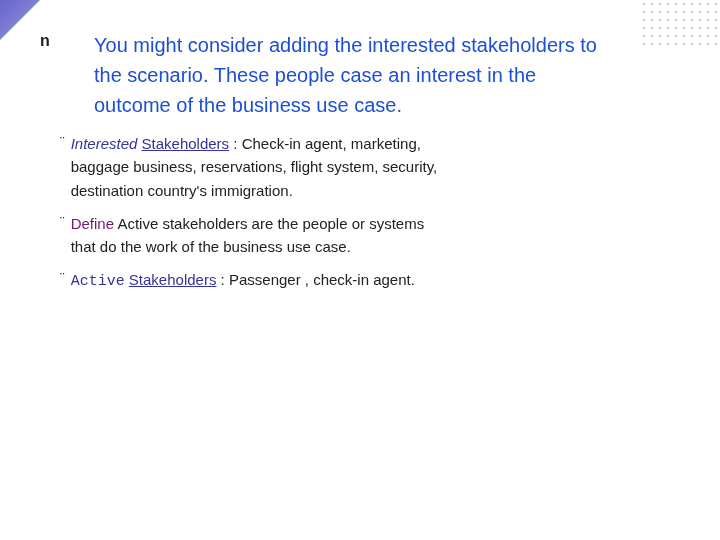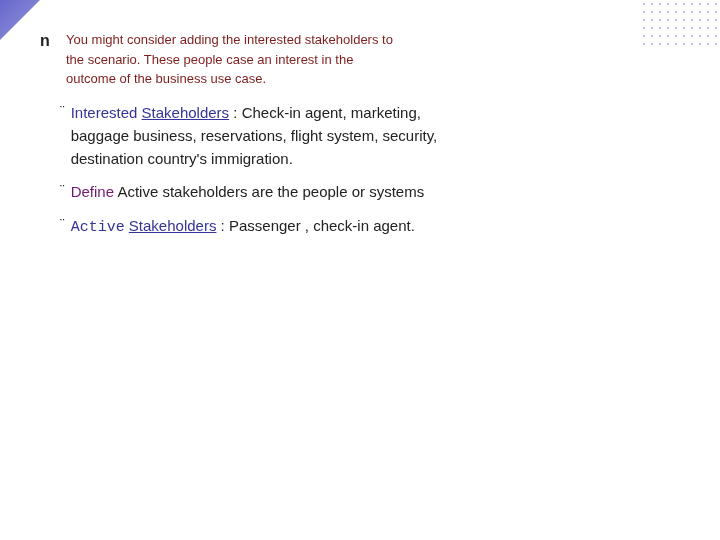--- a/index.html
+++ b/index.html
@@ -63,24 +63,25 @@
     .bullet-n {
       font-size: 16px;
       font-weight: bold;
       color: #222222;
       margin-right: 10px;
       min-width: 16px;
       margin-top: 2px;
     }
 
     .bullet-text {
-      font-size: 13px;
-      color: #7f1d1d;
+      font-size: 20px;
+      color: #1d4ed8;
       line-height: 1.5;
       flex: 1;
+      margin-left: 28px;
     }
 
     .sub-section {
       margin-left: 20px;
       margin-top: 12px;
     }
 
     .sub-item {
       display: flex;
       align-items: flex-start;
@@ -97,20 +98,21 @@
     .sub-text {
       font-size: 15px;
       color: #222222;
       line-height: 1.55;
       flex: 1;
     }
 
     .label-interested {
       color: #333399;
       font-weight: normal;
+      font-style: italic;
     }
 
     .label-stakeholders {
       color: #333399;
       font-weight: normal;
       text-decoration: underline;
     }
 
     .label-define {
       color: #701a75;
@@ -168,20 +170,21 @@
         <span class="normal-text">baggage   business,   reservations,   flight   system,   security,</span><br>
         <span class="normal-text">destination country's immigration.</span>
       </div>
     </div>
 
     <div class="sub-item">
       <span class="checkbox">¨</span>
       <div class="sub-text">
         <span class="label-define">Define</span>
         <span class="normal-text"> Active stakeholders are the people or systems</span><br>
+        <span class="normal-text">that do the work of the business use case.</span>
       </div>
     </div>
 
     <div class="sub-item">
       <span class="checkbox">¨</span>
       <div class="sub-text">
         <span class="label-active">Active</span>
         <span class="normal-text"> </span>
         <span class="label-active-stakeholders">Stakeholders</span>
         <span class="colon-sep">: </span>

